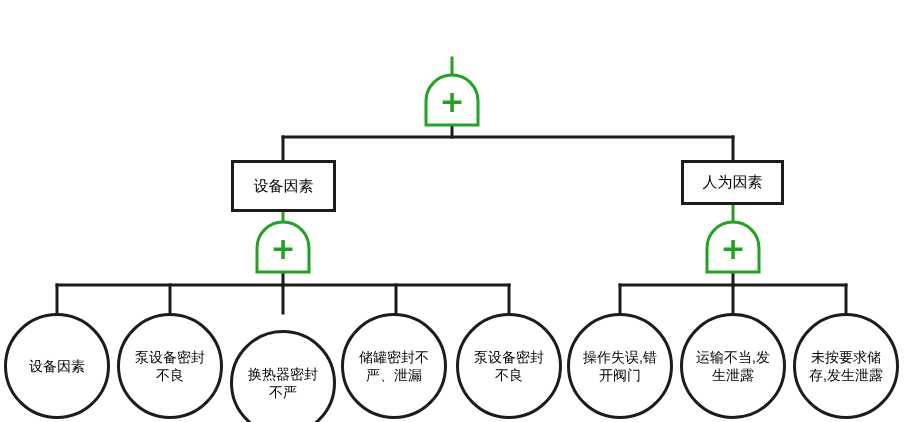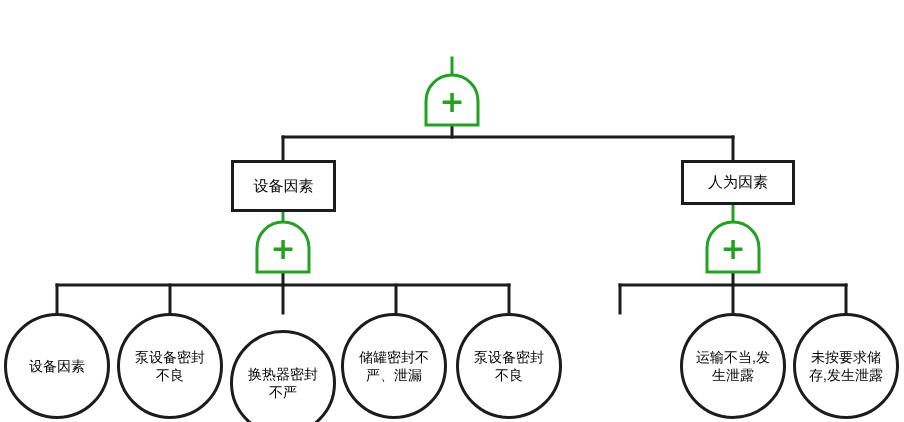--- a/index.html
+++ b/index.html
@@ -63,39 +63,42 @@
 
     <text class="plus" x="452" y="112" text-anchor="middle">+</text>
     <text class="plus" x="283" y="259" text-anchor="middle">+</text>
     <text class="plus" x="733" y="259" text-anchor="middle">+</text>
   </svg>
 
 
   <div class="node rect" style="left:231px;top:160px;width:105px;height:52px;">
     <span class="lbl">设备因素</span>
   </div>
-  <div class="node rect" style="left:681px;top:160px;width:114px;height:45px;">
+  <div class="node rect" style="left:681px;top:160px;width:103px;height:45px;">
     <span class="lbl">人为因素</span>
   </div>
 
   <div class="node circle" style="left:4px;top:313px;">
     <span class="lbl">设备因素</span>
   </div>
   <div class="node circle" style="left:117px;top:313px;">
     <span class="lbl">泵设备密封不良</span>
   </div>
   <div class="node circle" style="left:230px;top:330px;">
     <span class="lbl">换热器密封不严</span>
   </div>
   <div class="node circle" style="left:341px;top:313px;">
     <span class="lbl">储罐密封不严、泄漏</span>
   </div>
   <div class="node circle" style="left:456px;top:313px;">
     <span class="lbl">泵设备密封不良</span>
   </div>
+  <div class="node circle" style="left:567px;top:313px;">
+    <span class="lbl">操作失误,错开阀门</span>
+  </div>
   <div class="node circle" style="left:680px;top:313px;">
     <span class="lbl">运输不当,发生泄露</span>
   </div>
   <div class="node circle" style="left:793px;top:313px;">
     <span class="lbl">未按要求储存,发生泄露</span>
   </div>
 
 </div>
 
 </body></html>

